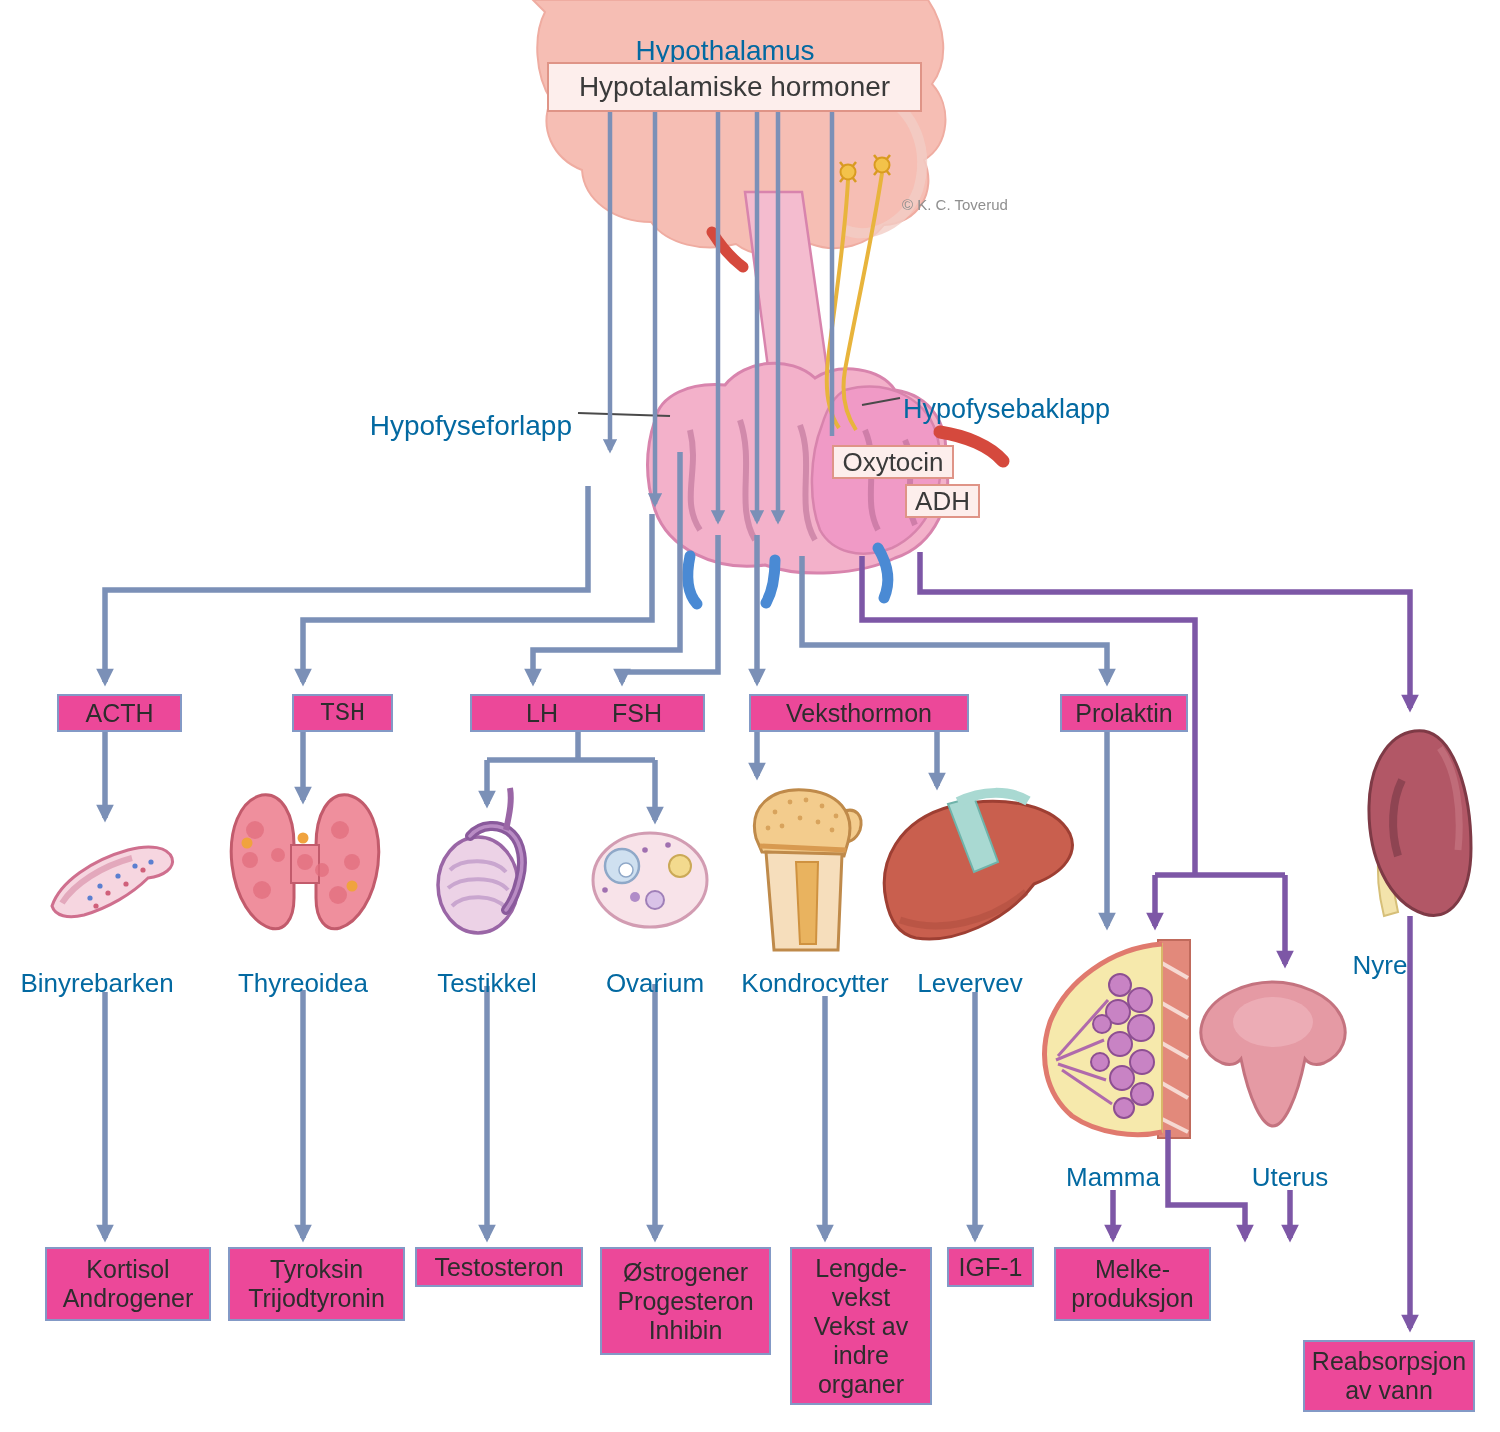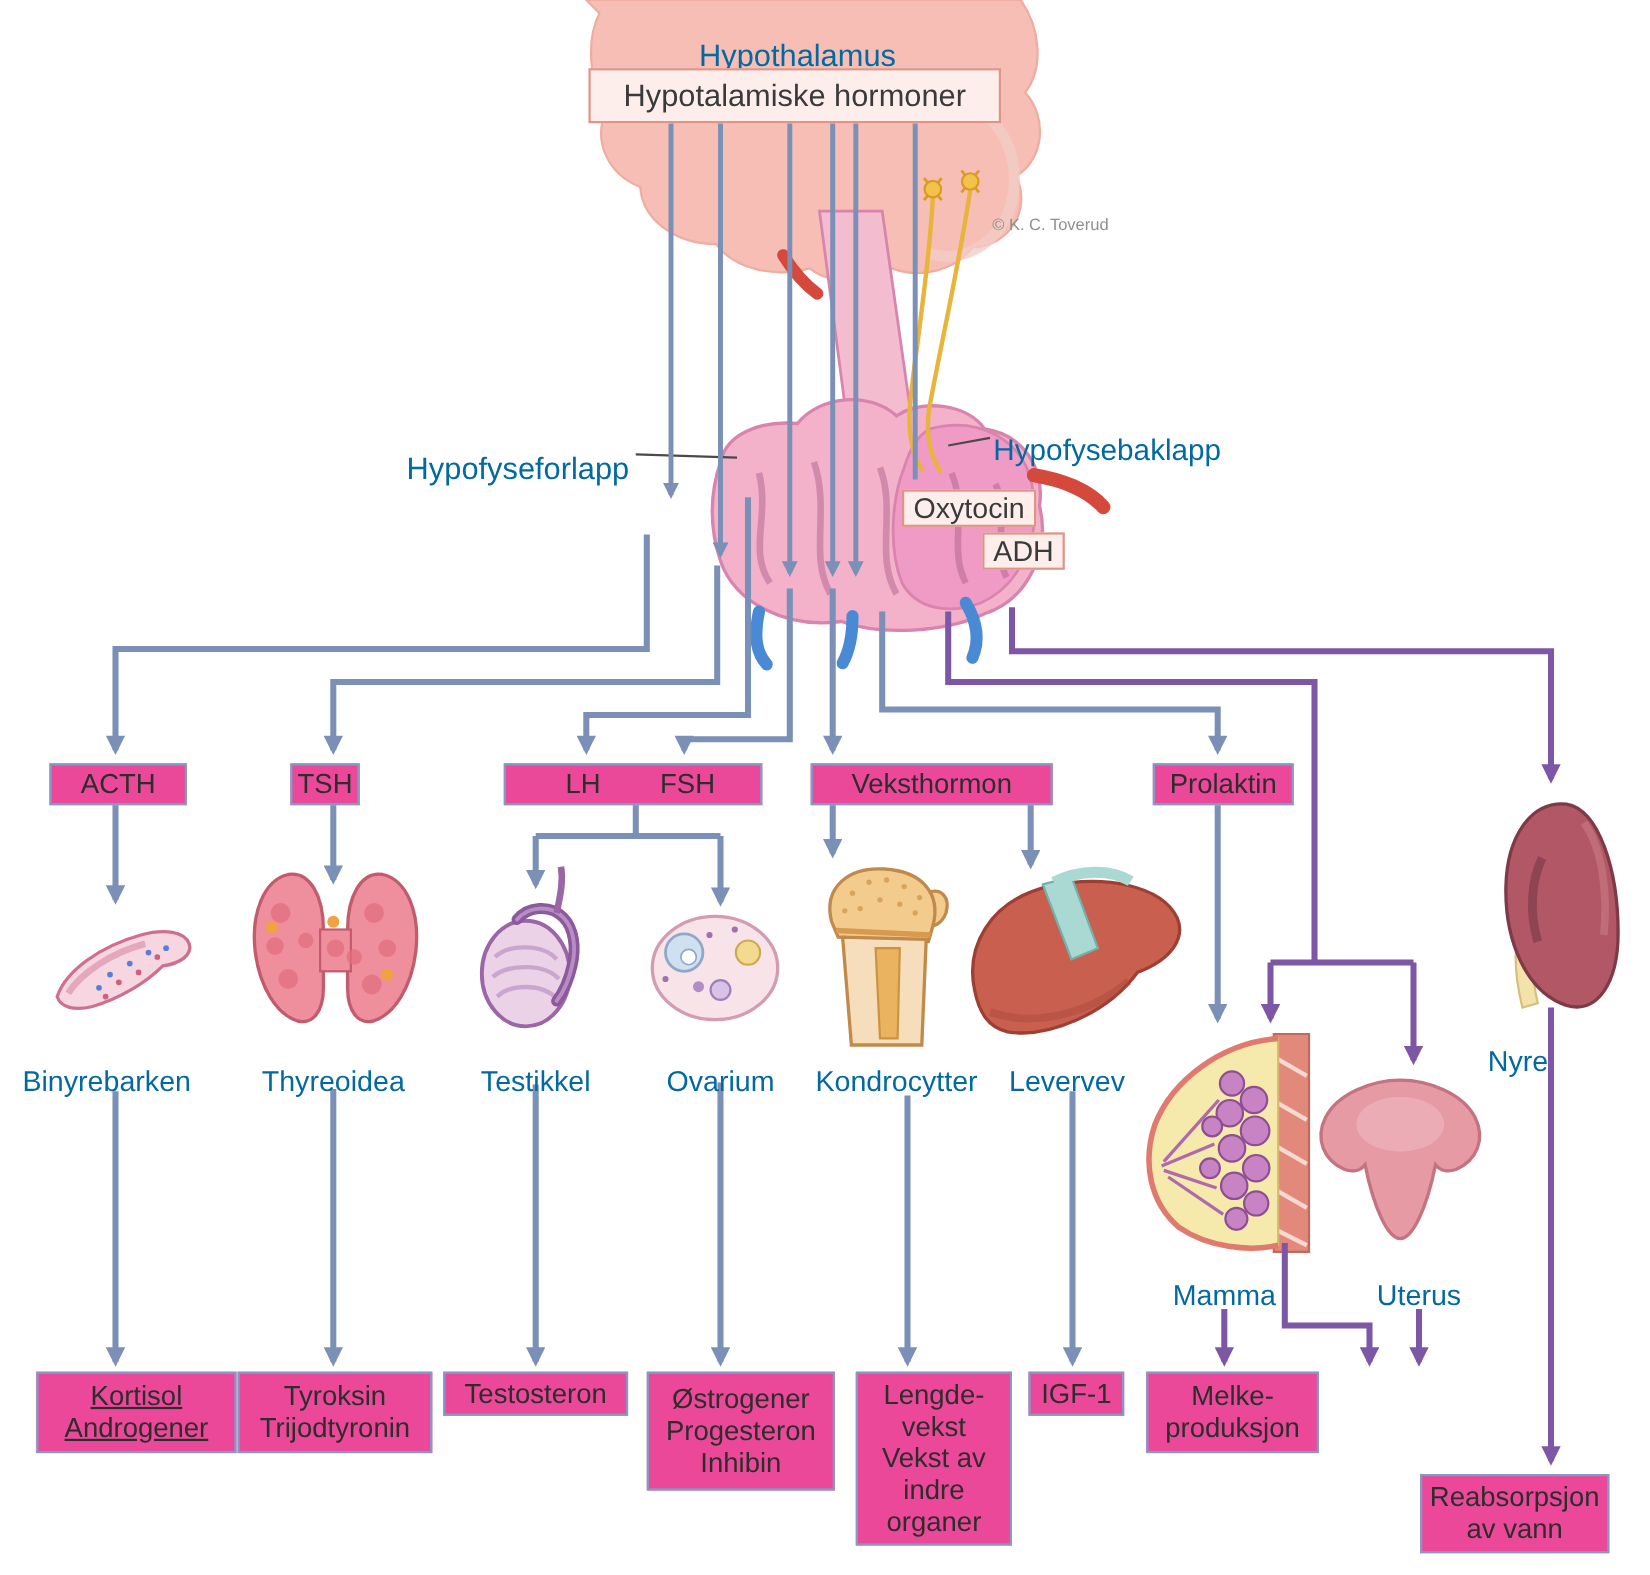--- a/index.html
+++ b/index.html
@@ -1,20 +1,20 @@
 <!DOCTYPE html>
 <html><head>
 <meta charset="utf-8">
 <style>
   html,body{margin:0;padding:0;background:#fff;}
   .stage{position:relative;width:1500px;height:1432px;background:#ffffff;
          font-family:"Liberation Sans",sans-serif;overflow:hidden;}
   .stage svg.art{position:absolute;left:0;top:0;}
   .box{position:absolute;box-sizing:border-box;display:flex;flex-direction:column;
-       align-items:center;justify-content:center;text-align:left;line-height:1.16;}
+       align-items:center;justify-content:center;text-align:left;line-height:1.16;margin-left:12px;}
   .blue{background:#ec4899;border:2px solid #8399c6;color:#2d2d2d;font-size:25px;}
   .pink{background:#fdeeec;border:2px solid #df9487;color:#3a3a3a;font-size:26px;}
   .row{flex-direction:row;}
   .lbl{position:absolute;color:#0369a1;font-size:26px;text-align:center;line-height:1.15;margin-top:13px;}
   .lbl.rt{text-align:right;}
   .lbl.lf{text-align:left;}
   .copyright{position:absolute;color:#8f8f8f;font-size:15px;text-align:left;}
   .title{font-size:28px;}
   .lhfsh-span{position:absolute;top:0;height:100%;display:flex;align-items:center;justify-content:center;}
 </style>
@@ -278,39 +278,39 @@
 
   <div class="lbl rt" style="left:350px;top:397px;width:222px;font-size:28px;">Hypofyseforlapp</div>
 
   <div class="lbl lf" style="left:903px;top:381px;width:260px;font-size:27px;">Hypofysebaklapp</div>
 
   <div class="box pink" style="left:820px;top:445px;width:122px;height:34px;">Oxytocin</div>
 
   <div class="box pink" style="left:893px;top:484px;width:75px;height:34px;">ADH</div>
 
   <div class="box blue" style="left:45px;top:694px;width:125px;height:38px;">ACTH</div>
-  <div class="box blue" style="left:264px;top:694px;width:63px;height:38px;">TSH</div>
+  <div class="box blue" style="left:280px;top:694px;width:101px;height:38px;font-family:Liberation Mono, monospace;">TSH</div>
   <div class="box blue row" style="left:458px;top:694px;width:235px;height:38px;">
     <span class="lhfsh-span" style="left:40px;width:60px;">LH</span>
     <span class="lhfsh-span" style="left:130px;width:70px;">FSH</span>
   </div>
   <div class="box blue" style="left:737px;top:694px;width:220px;height:38px;">Veksthormon</div>
   <div class="box blue" style="left:1048px;top:694px;width:128px;height:38px;">Prolaktin</div>
 
   <div class="lbl" style="left:17px;top:956px;width:160px;">Binyrebarken</div>
   <div class="lbl" style="left:223px;top:956px;width:160px;">Thyreoidea</div>
   <div class="lbl" style="left:407px;top:956px;width:160px;">Testikkel</div>
   <div class="lbl" style="left:575px;top:956px;width:160px;">Ovarium</div>
   <div class="lbl" style="left:730px;top:956px;width:170px;">Kondrocytter</div>
   <div class="lbl" style="left:890px;top:956px;width:160px;">Levervev</div>
   <div class="lbl" style="left:1330px;top:938px;width:100px;">Nyre</div>
   <div class="lbl" style="left:1033px;top:1150px;width:160px;">Mamma</div>
   <div class="lbl" style="left:1210px;top:1150px;width:160px;">Uterus</div>
 
-  <div class="box blue" style="left:33px;top:1247px;width:182px;height:74px;text-decoration:underline;">
+  <div class="box blue" style="left:33px;top:1247px;width:166px;height:74px;">
     <span>Kortisol</span>
     <span>Androgener</span>
   </div>
   <div class="box blue" style="left:216px;top:1247px;width:177px;height:74px;">
     <span>Tyroksin</span>
     <span>Trijodtyronin</span>
   </div>
   <div class="box blue" style="left:403px;top:1247px;width:168px;height:40px;">
     <span>Testosteron</span>
   </div>

